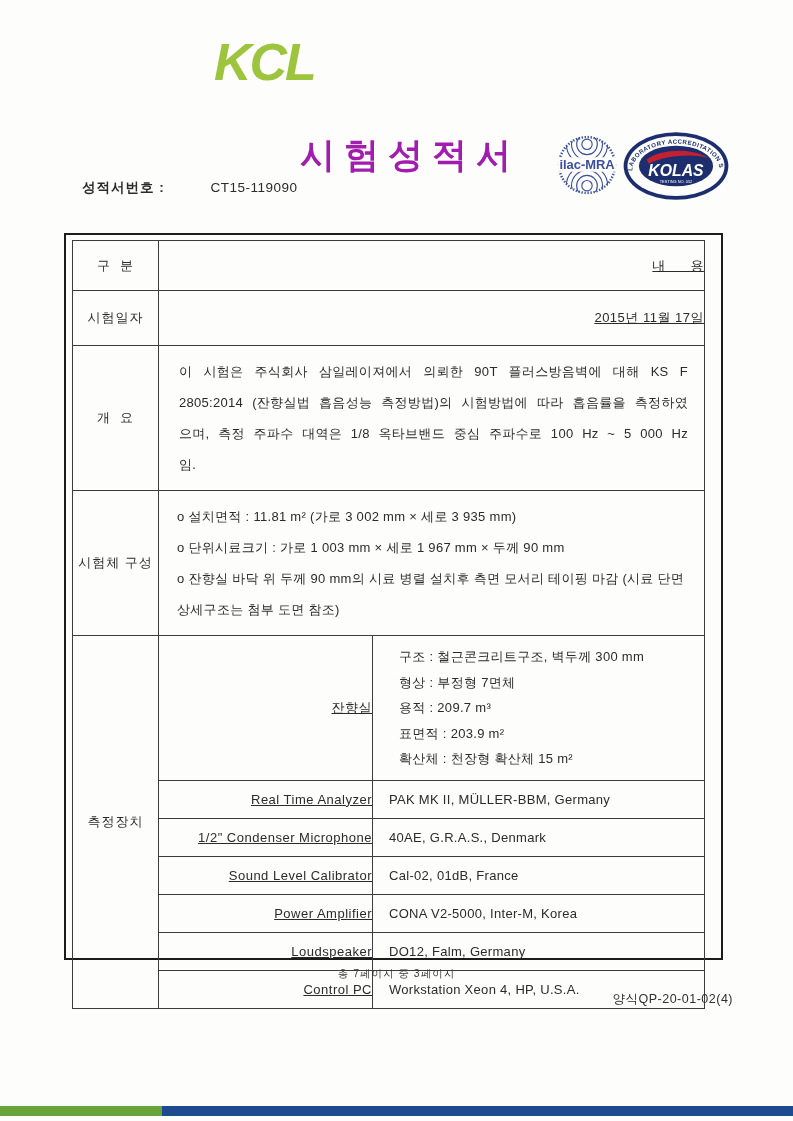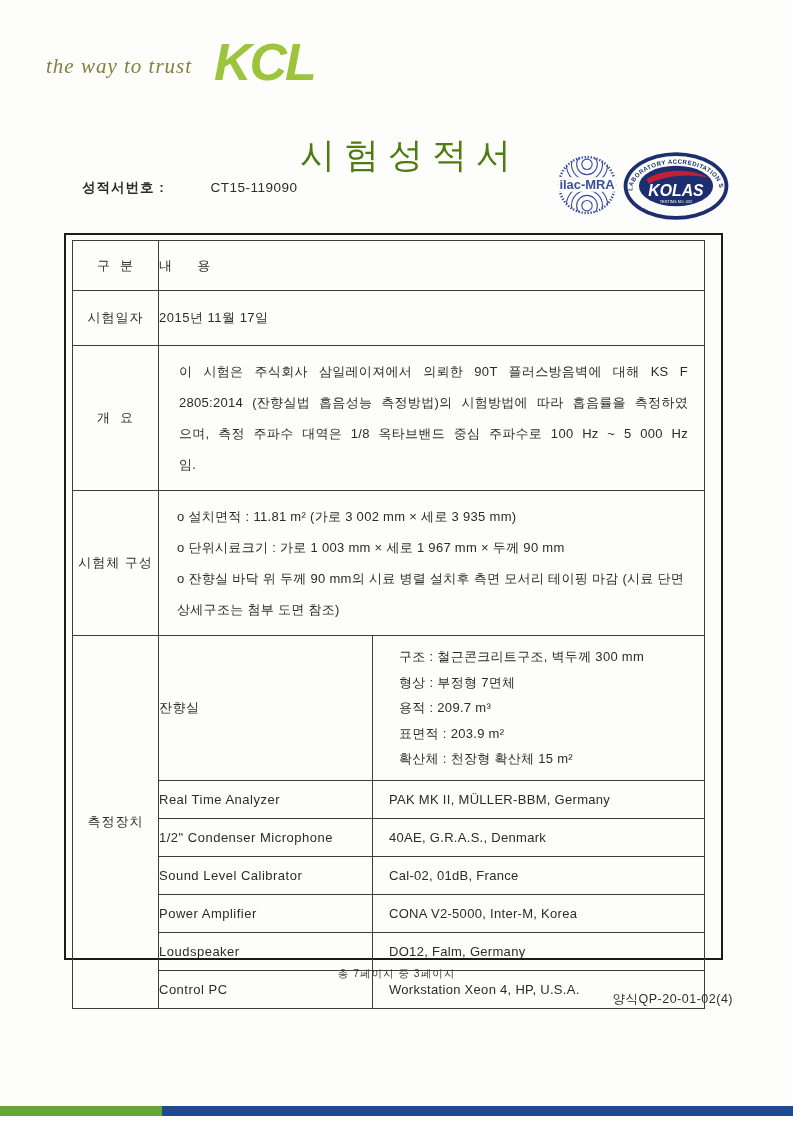--- a/index.html
+++ b/index.html
@@ -17,45 +17,45 @@
     font-size:21px; color:#83813c; letter-spacing:1px;
   }
   .brand .kcl {
     position:absolute; left:168px; top:-4px;
     font-family:"Liberation Sans", sans-serif; font-weight:bold; font-style:italic;
     font-size:52px; color:#9cc43c; letter-spacing:-2px;
   }
   
   .doc-title {
     position:absolute; top:132px; left:180px; width:460px; text-align:center;
-    font-size:35px; font-weight:normal; letter-spacing:9px; color:#4d7c0f;
+    font-size:35px; font-weight:bold; letter-spacing:9px; color:#a21caf;
     font-family:"Liberation Sans", sans-serif;
   }
   .report-no { position:absolute; left:62px; top:179px; font-size:13.5px; }
   .report-no .lbl { font-weight:bold; letter-spacing:1px;margin-left:20px; }
   .report-no .val { margin-left:42px; letter-spacing:0.5px; }
   
-  .seals { position:absolute; left:556px; top:130px; width:176px; height:72px;margin-top:20px; }
+  .seals { position:absolute; left:556px; top:130px; width:176px; height:72px; }
   .seals svg { position:absolute; }
   .seal-ilac { left:0; top:4px; }
   .seal-kolas { left:64px; top:0; }
   svg text { font-family:"Liberation Sans", sans-serif; }
   
   .frame {
     position:absolute; left:64px; top:233px; width:659px; height:727px;
     border:2px solid #1c1c1c; padding:5px 17px 16px 6px; background:transparent;
   }
   table.report-table {
     width:632px; border-collapse:collapse; table-layout:fixed;
     font-size:13px; color:#2b2b2b;
   }
   table.report-table td { border:1px solid #3c3c3c; vertical-align:middle; }
   .pre { white-space:pre; }
   .c-label { text-align:center; letter-spacing:1px; }
-  .c-center { text-align:left; letter-spacing:0.5px; }
+  .c-center { text-align:right; letter-spacing:0.5px;text-decoration:underline; }
   tr.r-header  { height:50px; }
   tr.r-date    { height:55px; }
   tr.r-overview{ height:110px; }
   tr.r-specimen{ height:128px; }
   tr.r-reverb  { height:129px; }
   tr.r-equip   { height:38px; }
   td.c-para {
     padding:10px 16px 10px 20px; line-height:31px;
     text-align:justify; word-spacing:4px; letter-spacing:0.3px;
   }
@@ -75,21 +75,20 @@
   .bottom-bar { position:absolute; left:0; top:1106px; width:793px; height:10px; display:flex; }
   .bottom-bar .seg-green { width:162px; height:100%; }
   .bottom-bar .seg-blue  { flex:1; height:100%; }
 </style>
 </head>
 <body>
 
 <div class="page">
 
   <div class="brand">
-    <span class="tagline" style="color: rgb(131, 129, 60);">the way to trust</span>
     <span class="kcl" style="color: rgb(156, 196, 60);">KCL</span>
   </div>
 
   <div class="doc-title">시험성적서</div>
 
   <div class="report-no">
     <span class="lbl">성적서번호 :</span>
     <span class="val">CT15-119090</span>
   </div>
 

